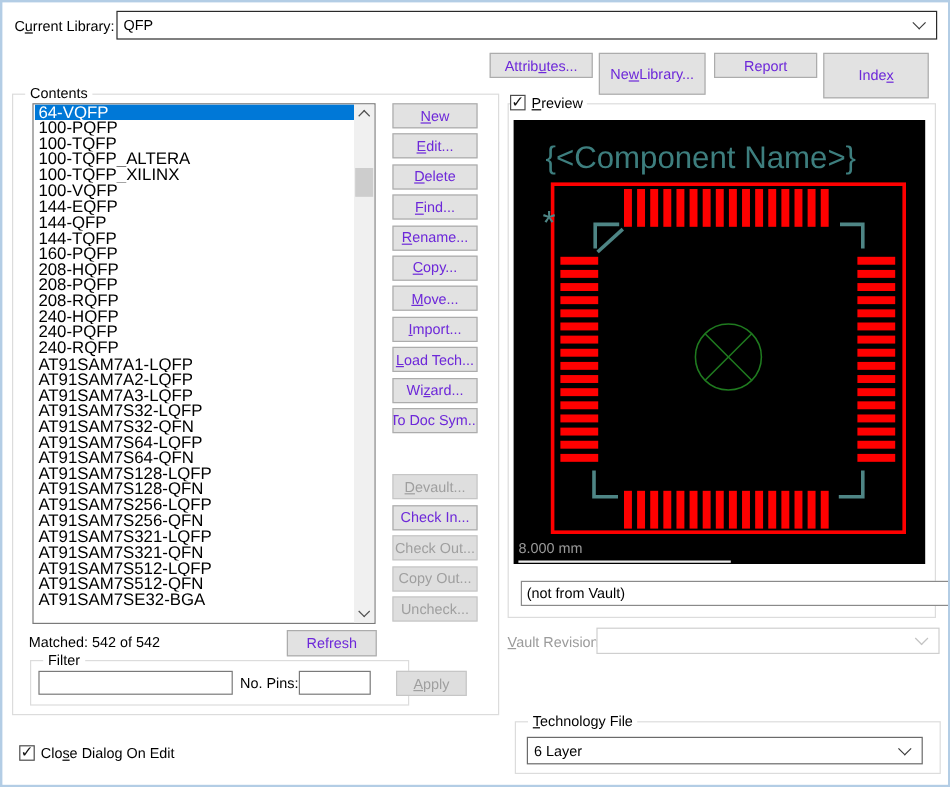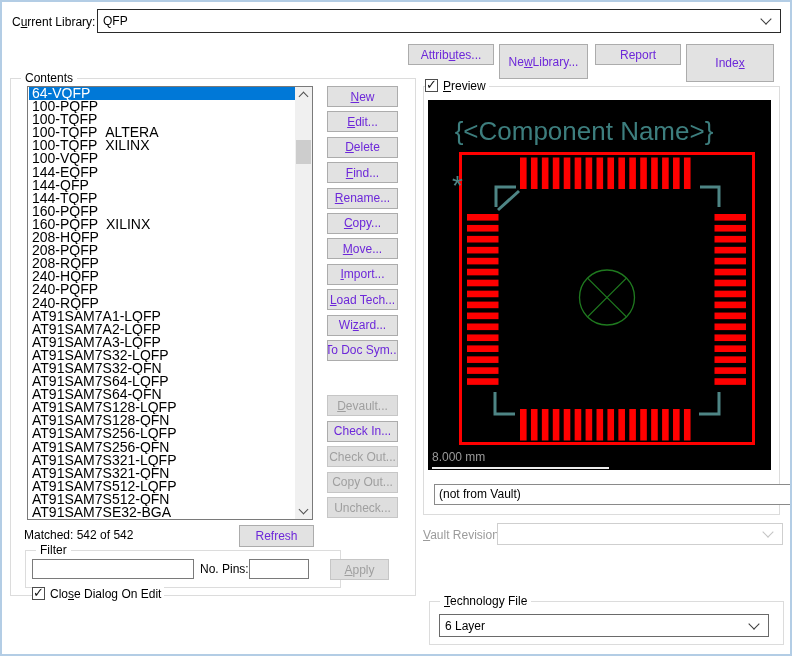--- a/index.html
+++ b/index.html
@@ -105,21 +105,20 @@
         <div class="list-item selected">64-VQFP</div>
         <div class="list-item">100-PQFP</div>
         <div class="list-item">100-TQFP</div>
         <div class="list-item">100-TQFP_ALTERA</div>
         <div class="list-item">100-TQFP_XILINX</div>
         <div class="list-item">100-VQFP</div>
         <div class="list-item">144-EQFP</div>
         <div class="list-item">144-QFP</div>
         <div class="list-item">144-TQFP</div>
         <div class="list-item">160-PQFP</div>
-        <div class="list-item">160-PQFP_XILINX</div>
         <div class="list-item">208-HQFP</div>
         <div class="list-item">208-PQFP</div>
         <div class="list-item">208-RQFP</div>
         <div class="list-item">240-HQFP</div>
         <div class="list-item">240-PQFP</div>
         <div class="list-item">240-RQFP</div>
         <div class="list-item">AT91SAM7A1-LQFP</div>
         <div class="list-item">AT91SAM7A2-LQFP</div>
         <div class="list-item">AT91SAM7A3-LQFP</div>
         <div class="list-item">AT91SAM7S32-LQFP</div>
@@ -172,21 +171,21 @@
   <button class="btn" style="left:237px;top:523px;width:75px;height:22px;">Refresh</button>
 
   <div class="groupbox" style="left:23px;top:548px;width:316px;height:38px;">
     <span class="group-label">Filter</span>
   </div>
   <input class="tbox" style="left: 30px; top: 557px; width: 162px; height: 20px;" type="text" value="">
   <div class="abs lbl" style="left:198px;top:560px;">No. Pins:</div>
   <input class="tbox" style="left: 247px; top: 557px; width: 60px; height: 20px;" type="text" value="">
   <button class="btn disabled" style="left:328px;top:557px;width:59px;height:21px;"><u>A</u>pply</button>
 
-  <div class="checkwrap" style="left:14px;top:585px;margin-left:16px;">
+  <div class="checkwrap" style="left:14px;top:619px;">
     <span class="checkbox checked"></span>
     <span class="lbl">Clo<u>s</u>e Dialog On Edit</span>
   </div>
 
   <div class="groupbox" style="left:421px;top:84px;width:357px;height:429px;"></div>
   <div class="checkwrap" style="left:423px;top:77px;">
     <span class="checkbox checked"></span>
     <span class="lbl"><u>P</u>review</span>
   </div>
 

